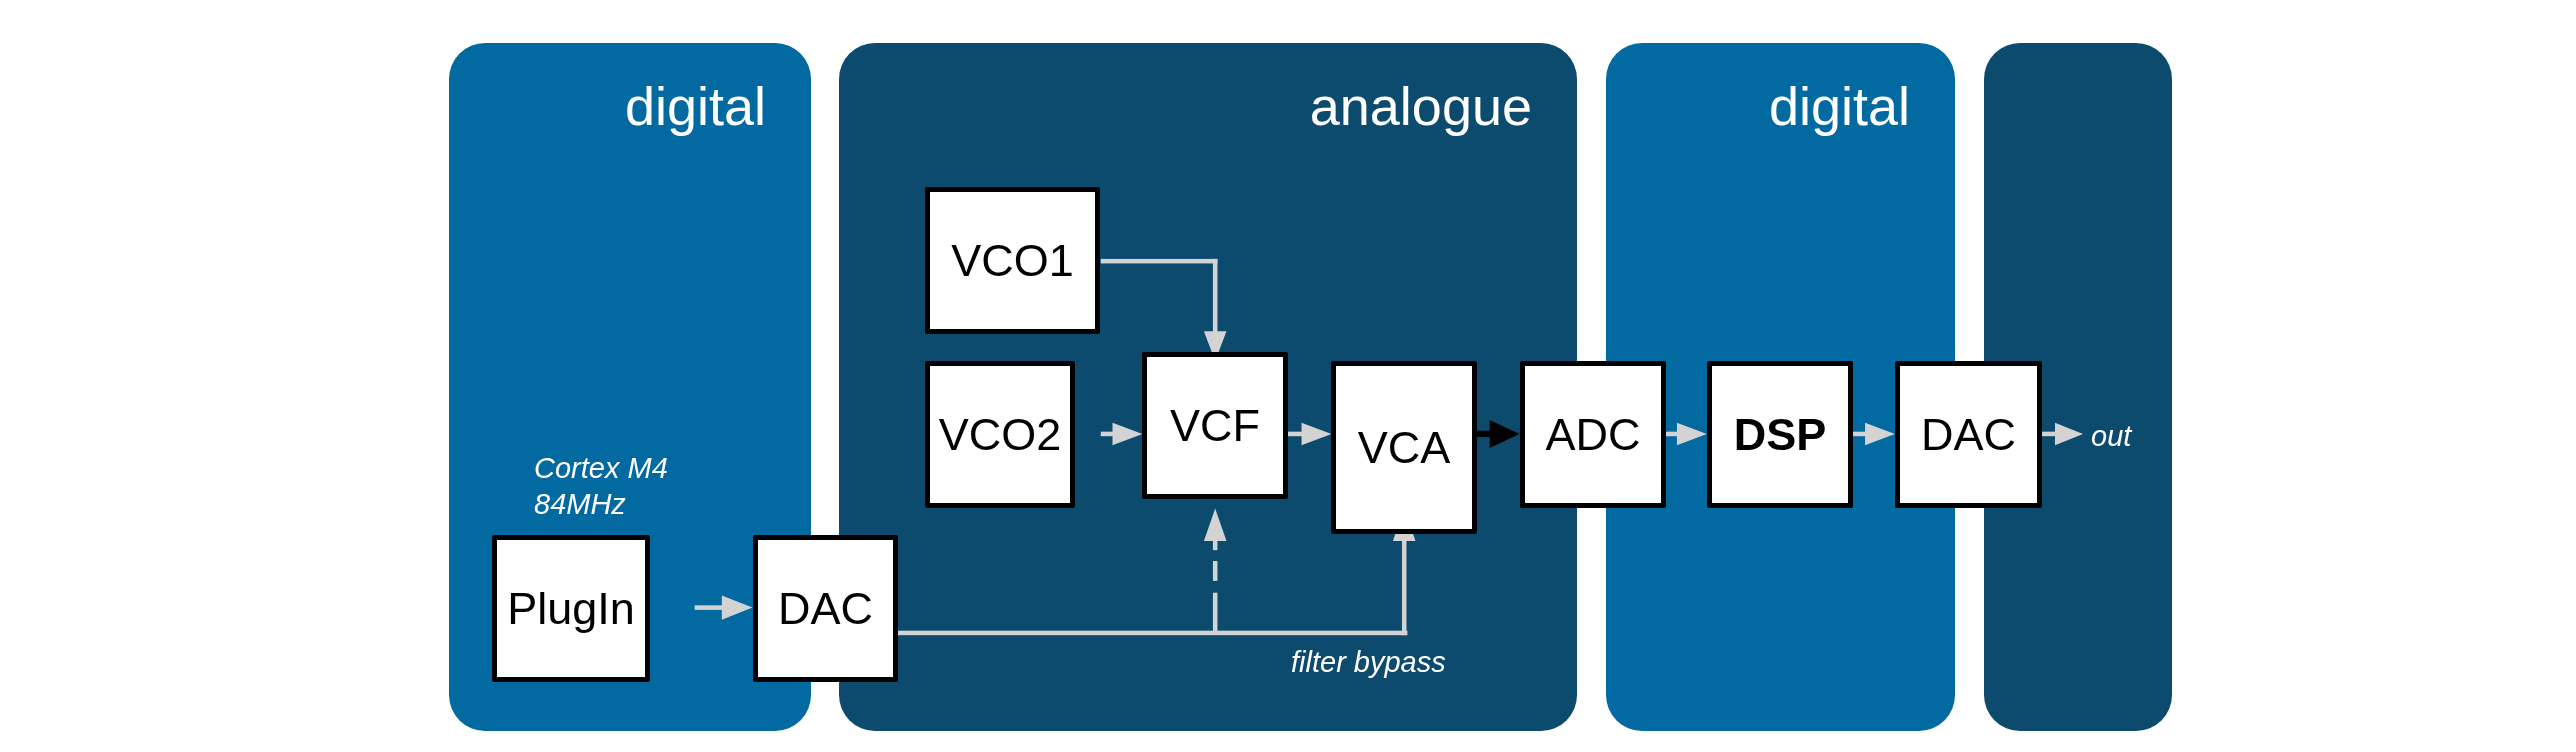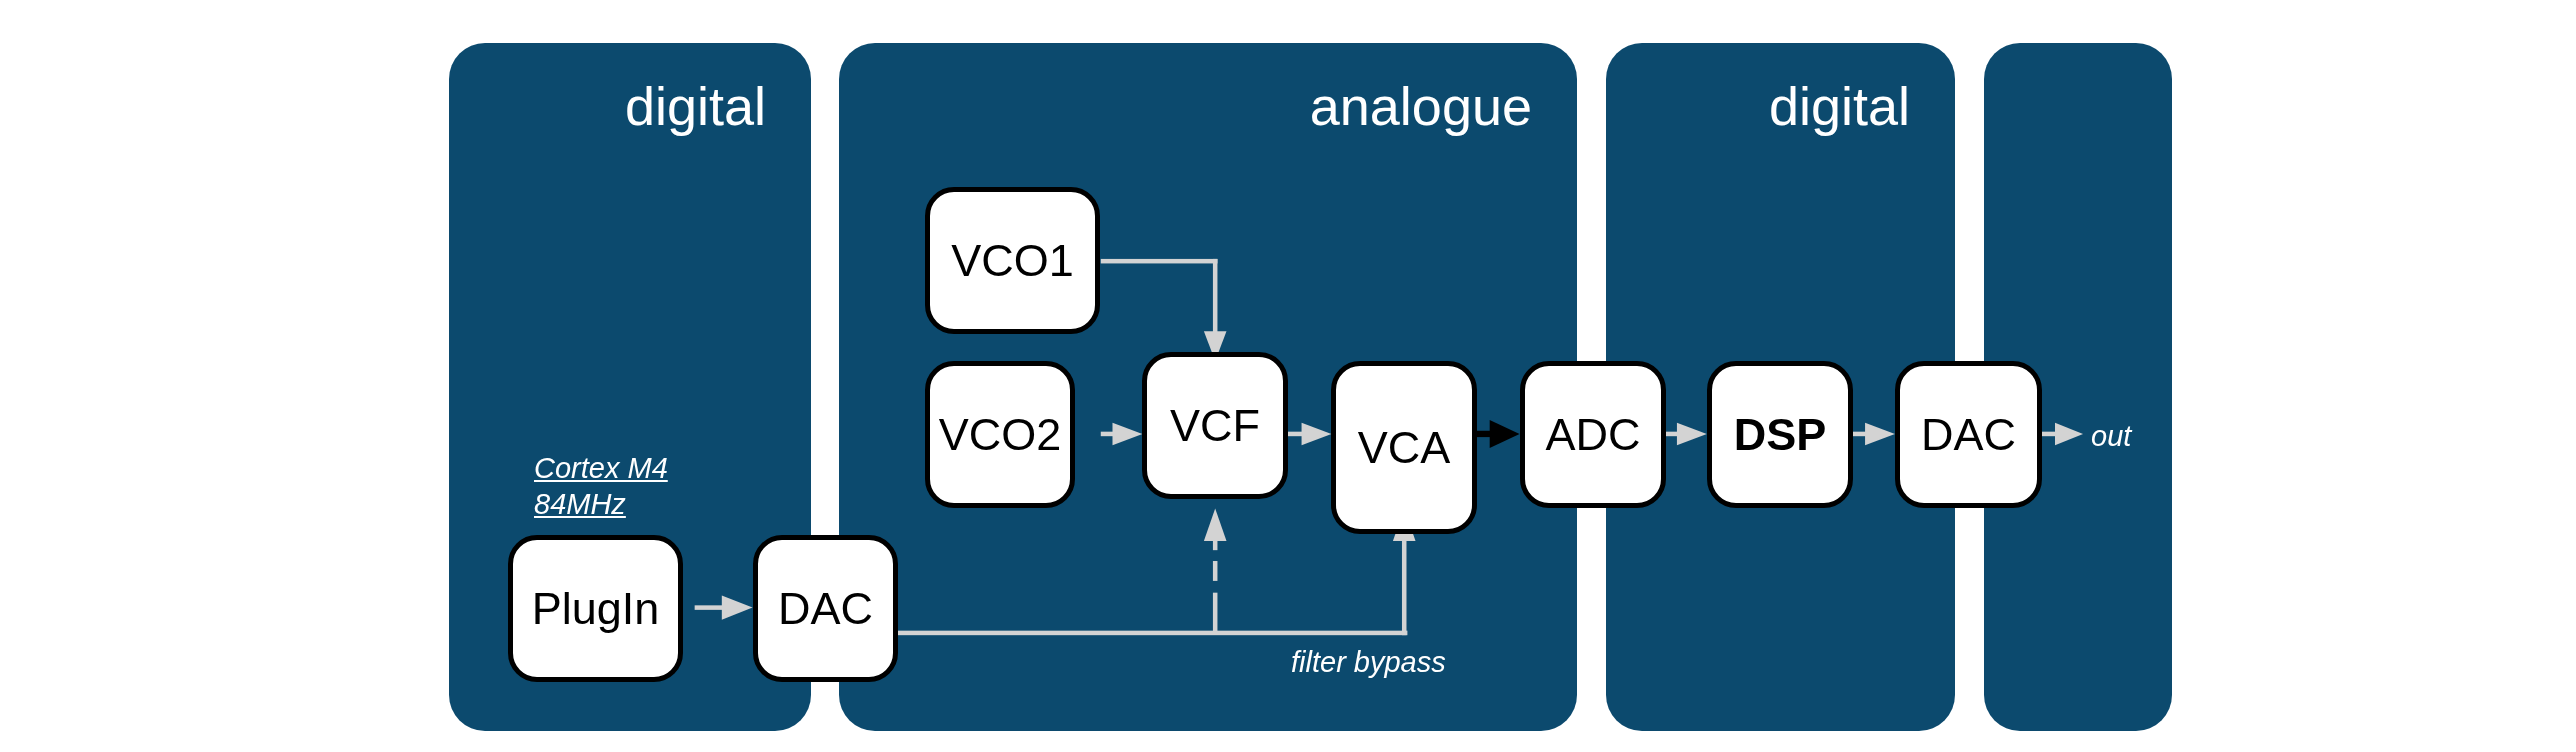--- a/index.html
+++ b/index.html
@@ -1,24 +1,24 @@
 <!DOCTYPE html>
 <html style="font-size:14.5px"><head>
 <meta charset="utf-8">
 <style>
   html, body { margin: 0; padding: 0; background: #ffffff; }
   body { width: 2576px; height: 753px; position: relative; overflow: hidden;
          font-family: "Liberation Sans", sans-serif; }
   .panel { position: absolute; top: 43px; height: 688px; border-radius: 36px; }
-  .panel.digital { background: #0c4a6e; }
+  .panel.digital { background: #0369a1; }
   .panel.analogue { background: #0c4a6e; }
   .panel-title { position: absolute; top: 36px; right: 45px; color: #ffffff;
                  font-size: 54px; line-height: 1; white-space: nowrap; }
   .block { position: absolute; background: #ffffff; border: 5.4px solid #000000;
-           border-radius: 29px; box-sizing: border-box; display: flex;
+           border-radius: 2px; box-sizing: border-box; display: flex;
            align-items: center; justify-content: center; color: #000000;
            font-size: 45px; }
   .note { position: absolute; color: #ffffff; font-style: italic; font-size: 29px;
           line-height: 1.25; white-space: nowrap; }
   svg.wires { position: absolute; left: 0; top: 0; pointer-events: none; }
 </style>
 </head>
 <body>
 
 <div class="panel digital" style="left:449px; width:362px;">
@@ -72,28 +72,28 @@
     <rect x="2257" y="477" width="20" height="5"></rect>
     <polygon points="2272,467 2303,479.5 2272,492"></polygon>
   </g>
   <g fill="#000000">
 
     <rect x="1632" y="476" width="20" height="7"></rect>
     <polygon points="1647,464 1680,479.5 1647,495"></polygon>
   </g>
 </svg>
 
-<div class="note" style="left:534px; top:450px; width:149px;text-decoration:underline;">
+<div class="note" style="left:534px; top:450px; width:149px;">
   <div>Cortex M4</div>
   <div>84MHz</div>
 </div>
 <div class="note" style="left:1291px; top:615px; top:644px;">filter bypass</div>
 <div class="note" style="left:2091px; top:418px;">out</div>
 
-<div class="block" style="left:508px; top:535px; width:175px; height:147px;">PlugIn</div>
+<div class="block" style="left:492px; top:535px; width:158px; height:147px;">PlugIn</div>
 <div class="block" style="left:753px; top:535px; width:145px; height:147px;">DAC</div>
 
 <div class="block" style="left:925px; top:187px; width:175px; height:147px;">VCO1</div>
 <div class="block" style="left:925px; top:361px; width:150px; height:147px;">VCO2</div>
 <div class="block" style="left:1142px; top:352px; width:146px; height:147px;">VCF</div>
 <div class="block" style="left:1331px; top:361px; width:146px; height:173px;">VCA</div>
 <div class="block" style="left:1520px; top:361px; width:146px; height:147px;">ADC</div>
 <div class="block" style="left:1707px; top:361px; width:146px; height:147px;font-weight:bold;">DSP</div>
 <div class="block" style="left:1895px; top:361px; width:147px; height:147px;">DAC</div>
 

